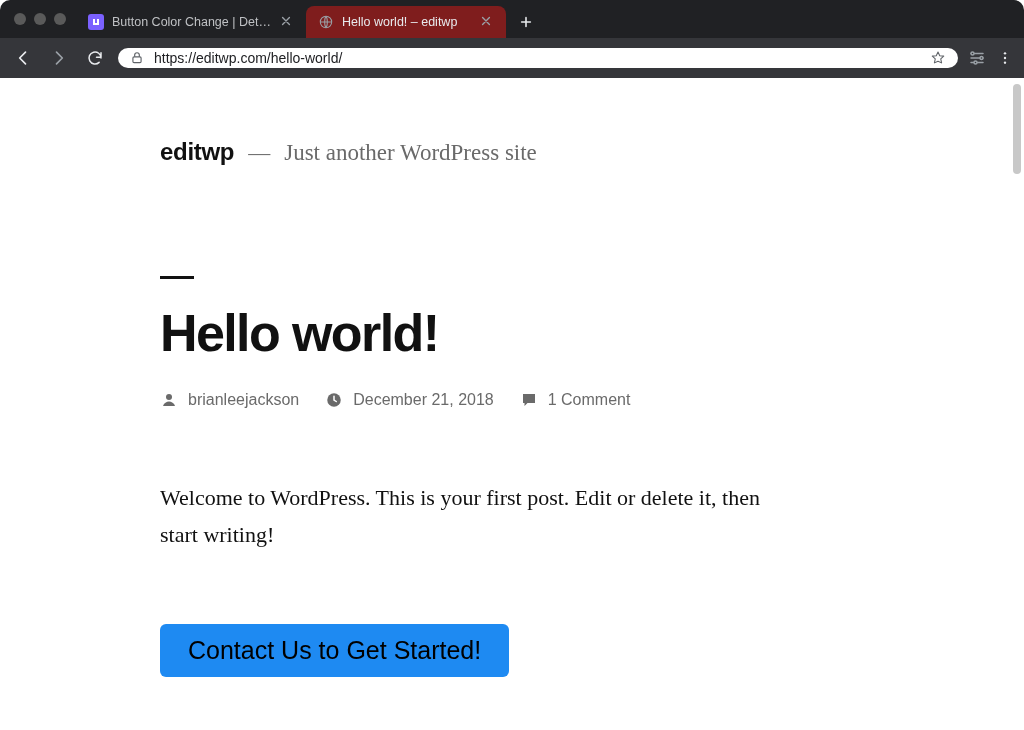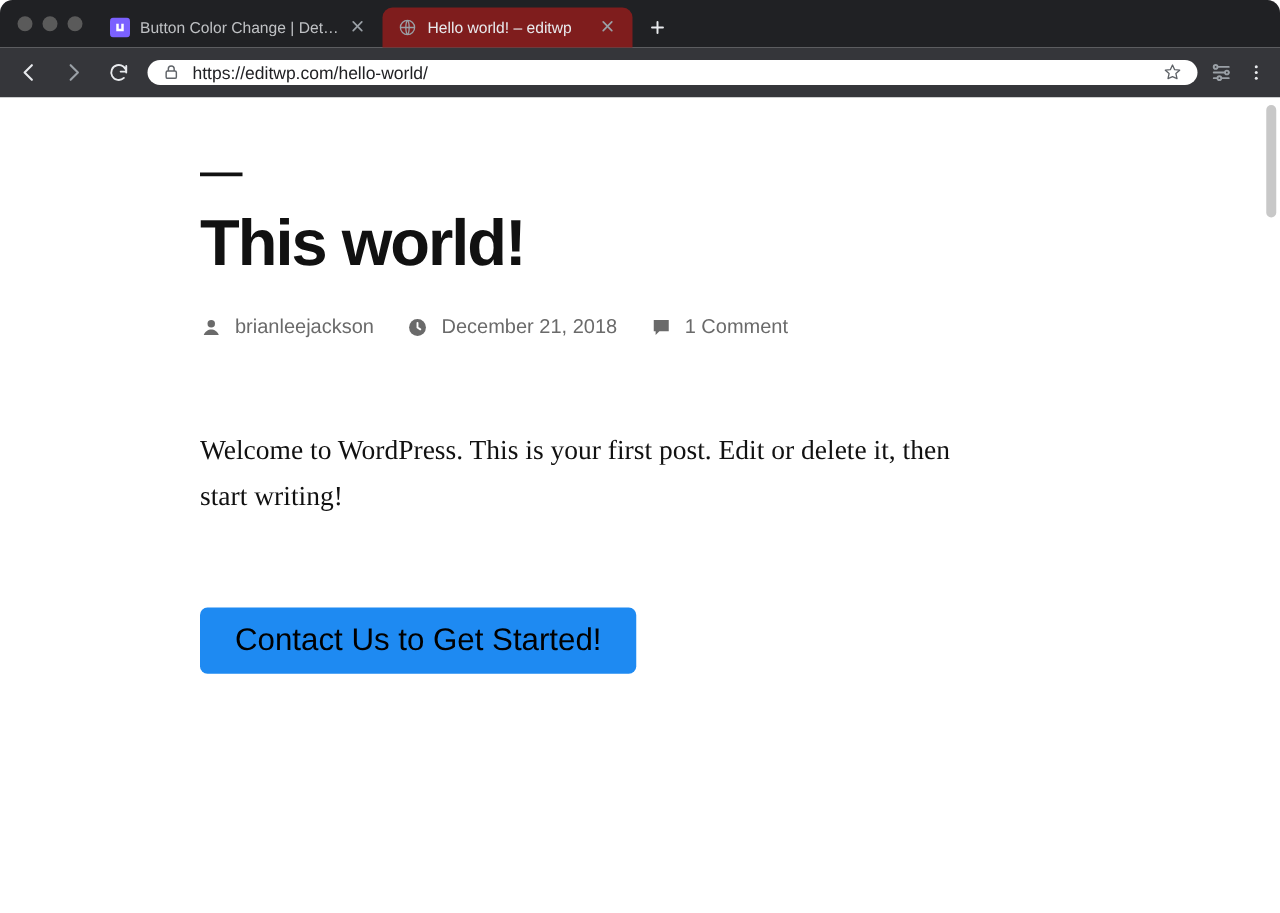--- a/index.html
+++ b/index.html
@@ -152,23 +152,28 @@
           <circle cx="12" cy="19" r="1.8" fill="currentColor"></circle>
         </svg>
     </div>
   </div>
 
   <div class="viewport-wrap">
     <div class="viewport">
       <div class="page">
         <div class="container">
 
+          <header class="site-header">
+            <a class="site-title">editwp</a>
+            <span class="dash">—</span>
+            <span class="tagline">Just another WordPress site</span>
+          </header>
 
           <div class="entry-divider"></div>
-          <h1 class="entry-title">This world!</h1>
+          <h1 class="entry-title">Hello world!</h1>
 
           <div class="meta">
             <div class="meta-item">
               <span class="meta-icon">
                 <svg viewBox="0 0 24 24" width="18" height="18">
                     <circle cx="12" cy="8" r="4" fill="currentColor"></circle>
                     <path d="M4 20c1-4 5-6 8-6s7 2 8 6" fill="currentColor"></path>
                   </svg>
               </span>
               <a>brianleejackson</a>

